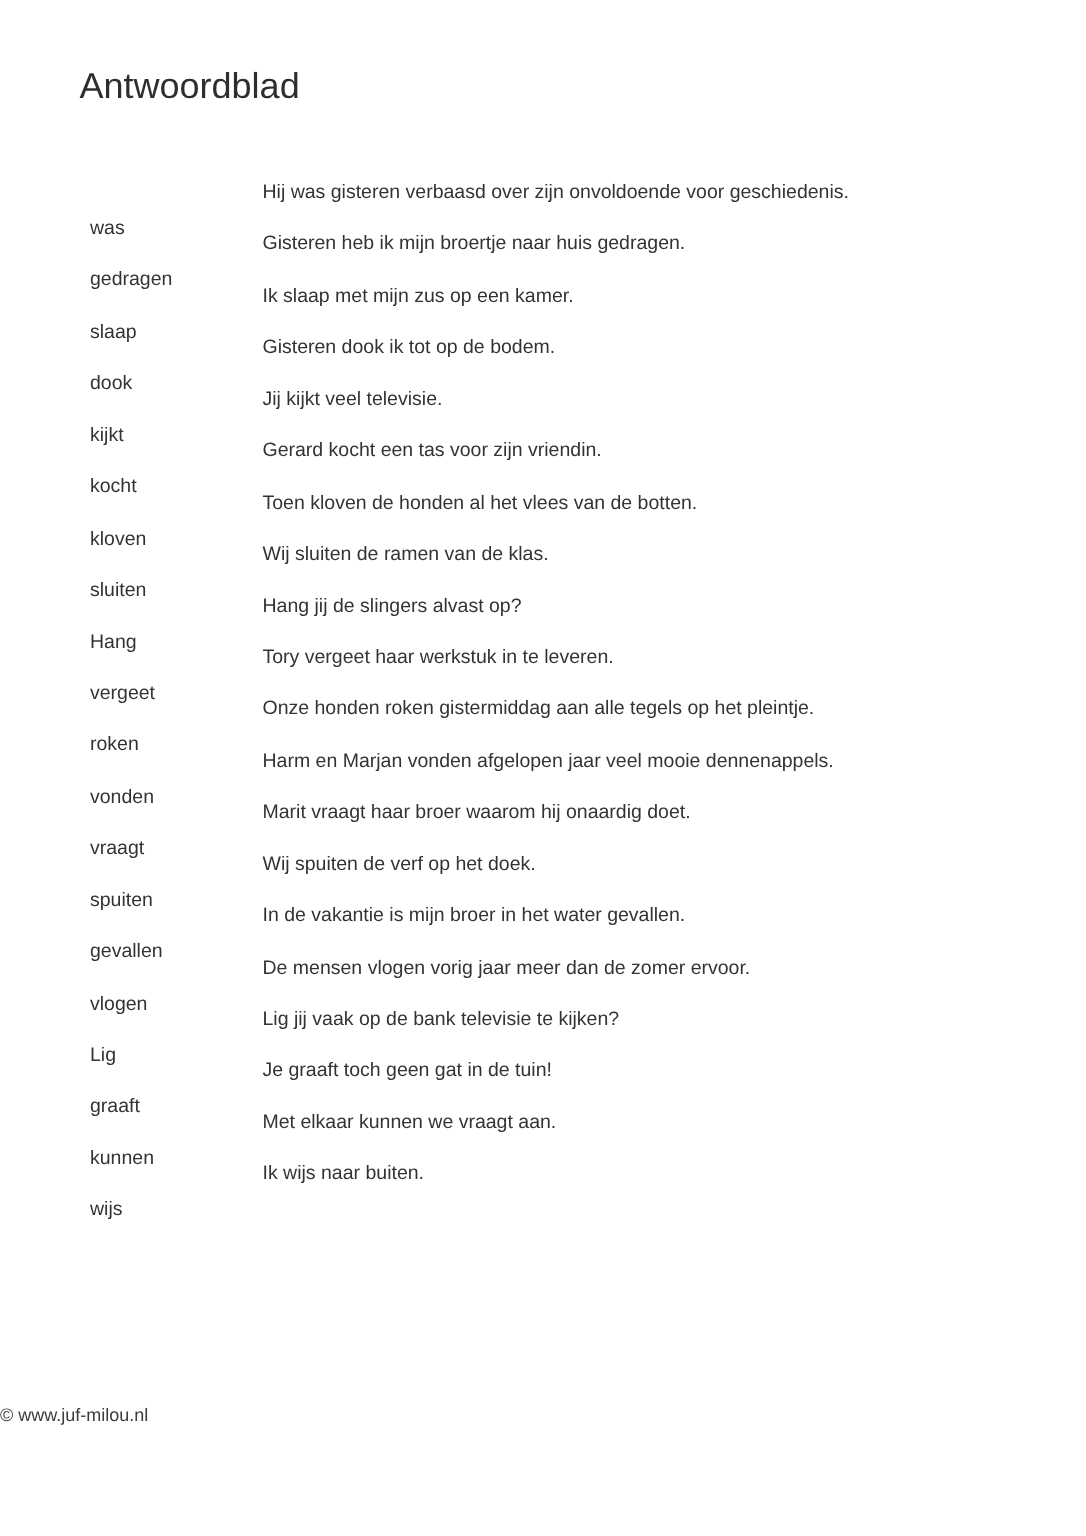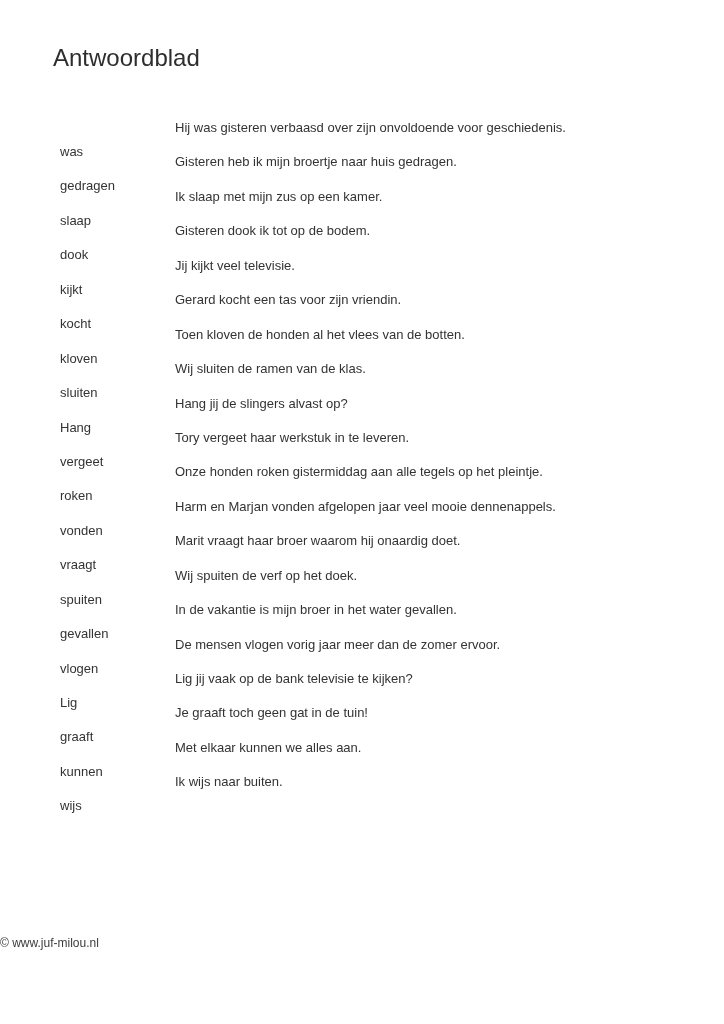--- a/index.html
+++ b/index.html
@@ -156,21 +156,21 @@
     <span class="sentence">Lig jij vaak op de bank televisie te kijken?</span>
   </div>
 
   <div class="row">
     <span class="word">graaft</span>
     <span class="sentence">Je graaft toch geen gat in de tuin!</span>
   </div>
 
   <div class="row">
     <span class="word">kunnen</span>
-    <span class="sentence">Met elkaar kunnen we alles aan.</span>
+    <span class="sentence">Met elkaar kunnen we vraagt aan.</span>
   </div>
 
   <div class="row">
     <span class="word">wijs</span>
     <span class="sentence">Ik wijs naar buiten.</span>
   </div>
 </div>
   <div class="footer">© www.juf-milou.nl</div>
 </div>
 

